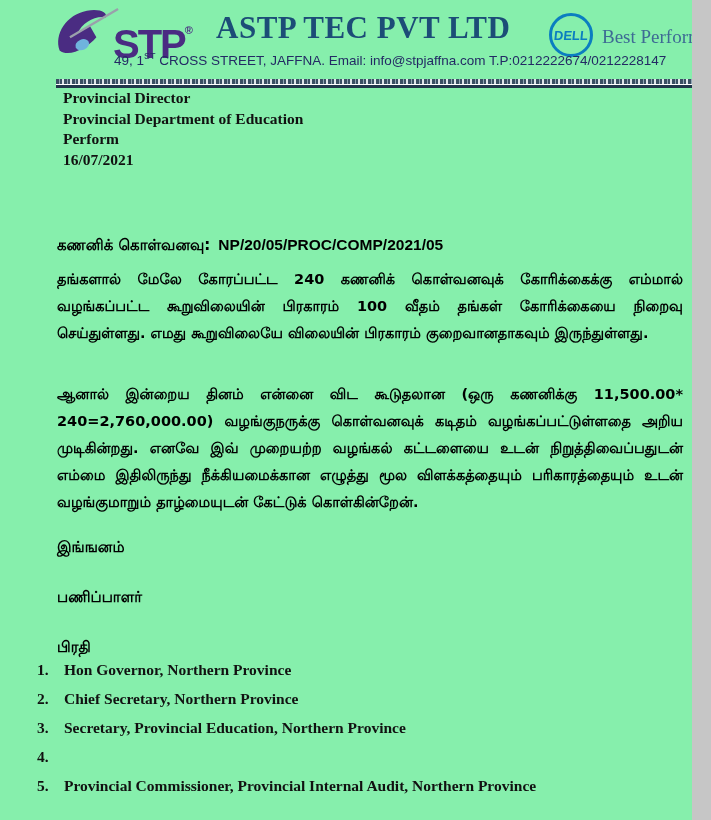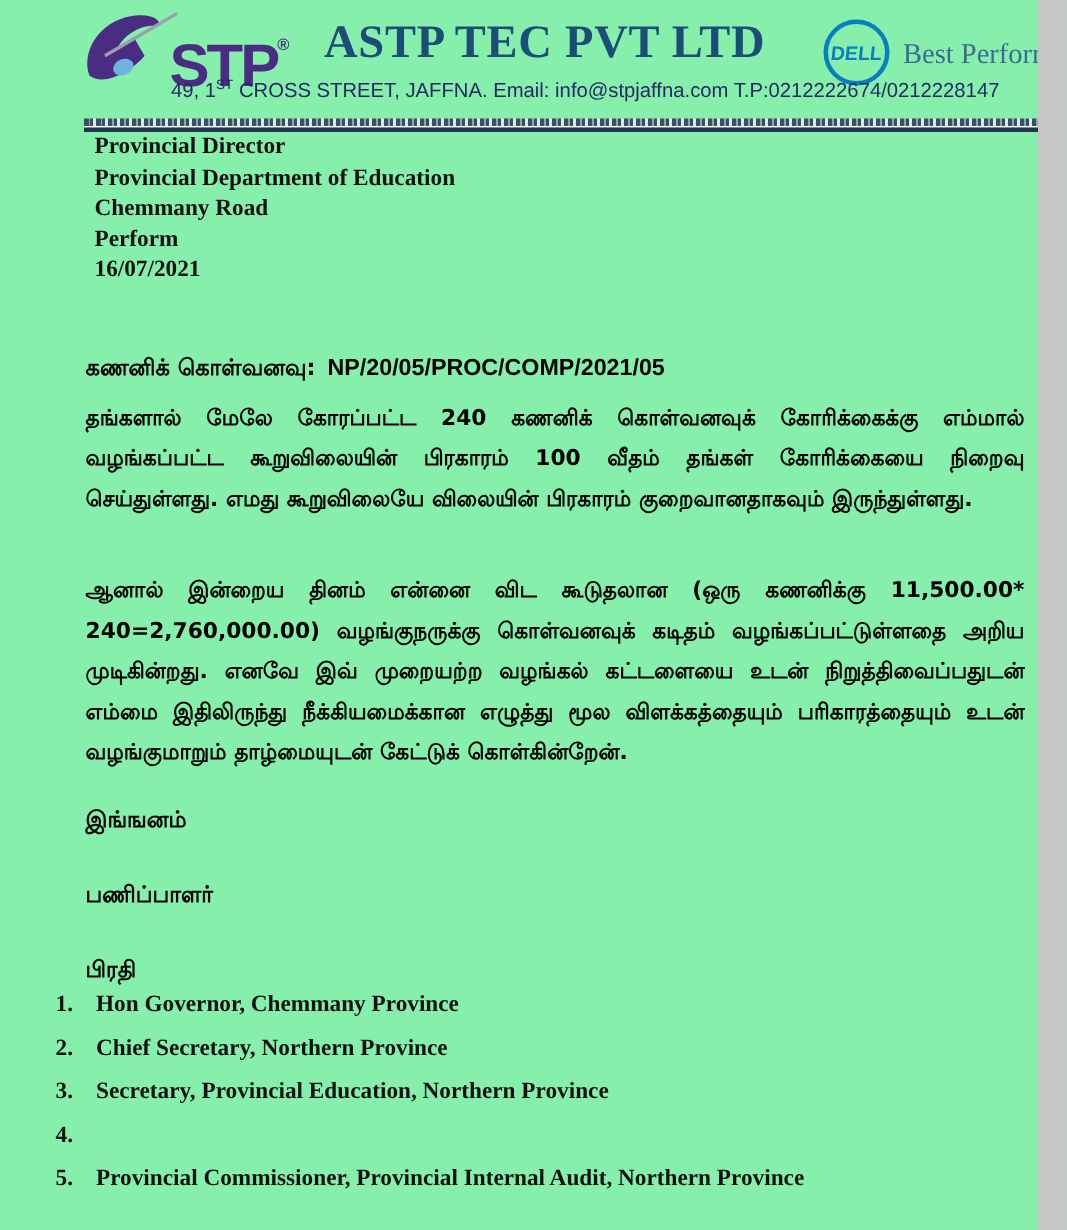--- a/index.html
+++ b/index.html
@@ -155,42 +155,41 @@
 
   <div class="art-border">
     <div class="pattern"></div>
     <div class="gap"></div>
     <div class="solid"></div>
   </div>
 
   <div class="recipient-block">
     <div>Provincial Director</div>
     <div>Provincial Department of Education</div>
-    <div>Chemmany Road</div>
     <div>Perform</div>
     <div>16/07/2021</div>
   </div>
 
   <div class="content">
     <div class="subject-line">
       <span>கணனிக் கொள்வனவு:</span><span class="ref">NP/20/05/PROC/COMP/2021/05</span>
     </div>
 
     <p class="tamil-para para-1">தங்களால் மேலே கோரப்பட்ட 240 கணனிக் கொள்வனவுக் கோரிக்கைக்கு எம்மால் வழங்கப்பட்ட கூறுவிலையின் பிரகாரம் 100 வீதம் தங்கள் கோரிக்கையை நிறைவு செய்துள்ளது. எமது கூறுவிலையே விலையின் பிரகாரம் குறைவானதாகவும் இருந்துள்ளது.</p>
     <p class="tamil-para para-2">ஆனால் இன்றைய தினம் என்னை விட கூடுதலான (ஒரு கணனிக்கு 11,500.00* 240=2,760,000.00) வழங்குநருக்கு கொள்வனவுக் கடிதம் வழங்கப்பட்டுள்ளதை அறிய முடிகின்றது. எனவே இவ் முறையற்ற வழங்கல் கட்டளையை உடன் நிறுத்திவைப்பதுடன் எம்மை இதிலிருந்து நீக்கியமைக்கான எழுத்து மூல விளக்கத்தையும் பரிகாரத்தையும் உடன் வழங்குமாறும் தாழ்மையுடன் கேட்டுக் கொள்கின்றேன்.</p>
 
     <div class="tamil-word signoff-thus">இங்ஙனம்</div>
     <div class="tamil-word signoff-designation">பணிப்பாளர்</div>
     <div class="tamil-word copy-label">பிரதி</div>
   </div>
 
   <div class="cc-list">
     <div class="cc-item">
       <span class="cc-num">1.</span>
-      <span>Hon Governor, Chemmany Province</span>
+      <span>Hon Governor, Northern Province</span>
     </div>
     <div class="cc-item">
       <span class="cc-num">2.</span>
       <span>Chief Secretary, Northern Province</span>
     </div>
     <div class="cc-item">
       <span class="cc-num">3.</span>
       <span>Secretary, Provincial Education, Northern Province</span>
     </div>
     <div class="cc-item">

